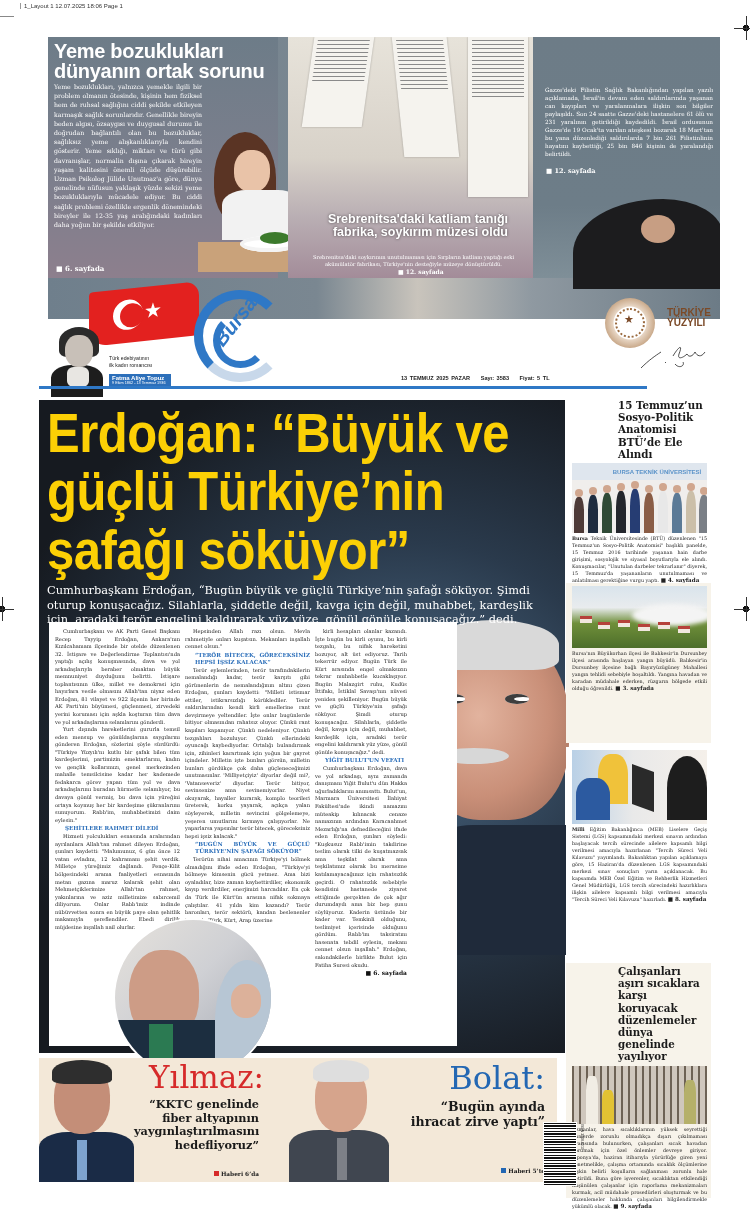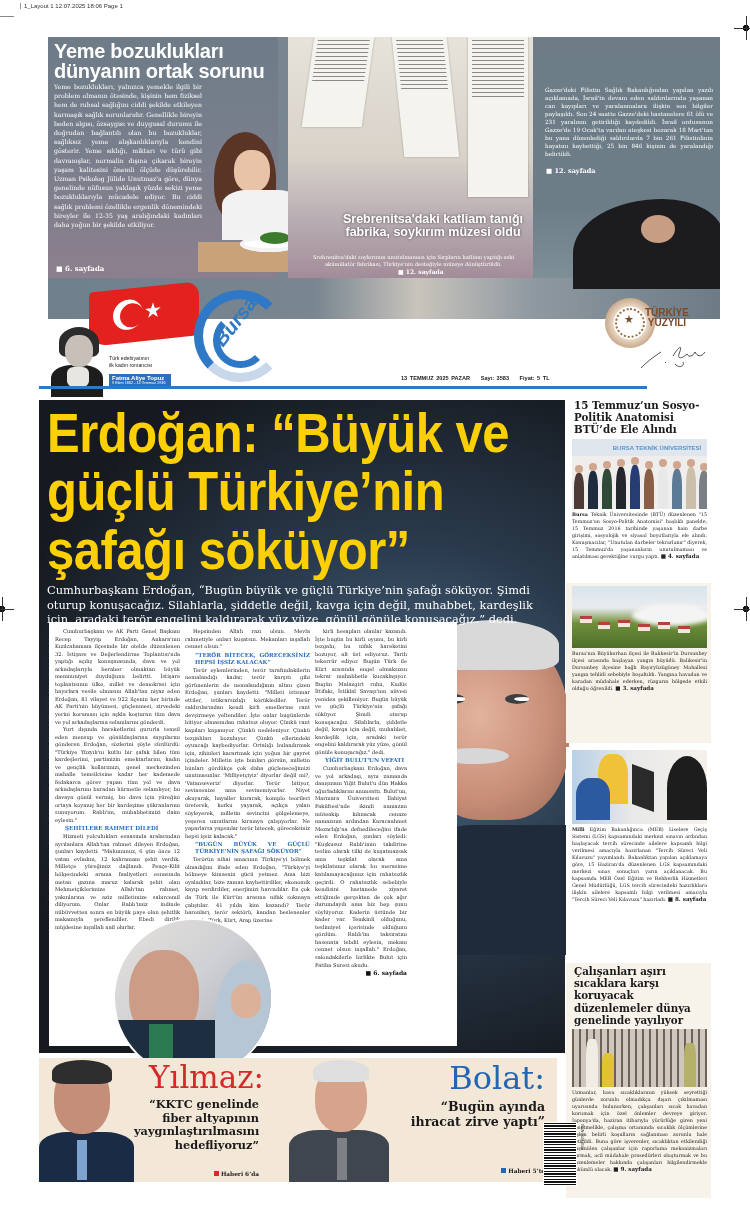--- a/index.html
+++ b/index.html
@@ -22,21 +22,21 @@
   .woman-photo .hair { position: absolute; left: 16px; top: 0; width: 62px; height: 92px; background: #5a3424; border-radius: 50% 50% 30% 40%; }
   .woman-photo .face { position: absolute; left: 36px; top: 18px; width: 36px; height: 42px; background: #e9c3a8; border-radius: 45%; }
   .woman-photo .shirt { position: absolute; left: 24px; top: 58px; width: 80px; height: 50px; background: #f2f2f2; border-radius: 30% 30% 0 0; }
   .woman-photo .table { position: absolute; left: 0; top: 110px; width: 110px; height: 30px; background: #c9a27a; }
   .woman-photo .plate { position: absolute; left: 42px; top: 104px; width: 58px; height: 16px; background: #fff; border-radius: 50%; box-shadow: inset 0 0 0 4px #f3f3f3; }
   .woman-photo .salad { position: absolute; left: 62px; top: 100px; width: 30px; height: 12px; background: #3c7a2c; border-radius: 50%; }
 
   .tb-mid { position: absolute; left: 240px; top: 0; width: 245px; height: 241px; background: linear-gradient(180deg, #e7e3da 0%, #d8d2c9 50%, #b9aeb3 75%, #a38c99 100%); }
   .tb-mid .paper { position: absolute; background: #f5f3ee; box-shadow: 0 0 2px rgba(0,0,0,.3); }
   .tb-mid .paper i { display: block; height: 1px; background: #8a8a8a; margin: 3px 4px; }
-  .tb-mid h3 { position: absolute; left: 30px; top: 176px; width: 190px; text-align: center; font: bold 12.5px/13px "Liberation Sans", sans-serif; color: #fff; text-shadow: 0 0 3px rgba(0,0,0,.6); margin-left: 20px; }
+  .tb-mid h3 { position: absolute; left: 30px; top: 176px; width: 190px; text-align: right; font: bold 12.5px/13px "Liberation Sans", sans-serif; color: #fff; text-shadow: 0 0 3px rgba(0,0,0,.6); }
   .tb-mid .body { position: absolute; left: 18px; top: 217px; width: 215px; text-align: center; font: 5.2px/7.4px "DejaVu Serif", serif; color: #fff; }
   .tb-mid .more { position: absolute; left: 95px; top: 230px; font: bold 6px "DejaVu Serif", serif; color: #fff; }
 
   .tb-right { position: absolute; left: 485px; top: 0; width: 187px; height: 241px; background: linear-gradient(180deg, #6d7c87 0%, #6d7d88 70%, #7f8f98 100%); }
   .tb-right h2 { position: absolute; right: 8px; top: 4px; width: 220px; text-align: right; font: bold 19px/20px "Liberation Sans", sans-serif; color: #fff; }
   .tb-right .body { position: absolute; left: 12px; top: 49px; width: 168px; font: 5.7px/8px "DejaVu Serif", serif; color: #fff; text-align: justify; }
   .tb-right .more { position: absolute; left: 13px; top: 130px; font: bold 6.5px "DejaVu Serif", serif; color: #fff; }
   .mourner { position: absolute; left: 30px; top: 150px; width: 160px; height: 95px; }
   .mourner .veil { position: absolute; left: 10px; top: 12px; width: 150px; height: 90px; background: #1c1c1e; border-radius: 60% 40% 0 0; }
   .mourner .face { position: absolute; left: 78px; top: 28px; width: 34px; height: 28px; background: #c79e83; border-radius: 50%; }
@@ -60,21 +60,21 @@
   .logo-globe { position: absolute; left: 155px; top: 8px; width: 92px; height: 92px; border-radius: 50%; border: 9px solid #2f78c6; border-right-color: transparent; border-bottom-color: #c8d8ea; }
   .logo-globe .inner { position: absolute; left: 10px; top: 14px; width: 55px; height: 55px; border-radius: 50%; border: 7px solid #2f78c6; border-right-color: transparent; border-top-color: transparent; }
   .logo-bursa { position: absolute; left: 168px; top: 28px; font: bold italic 20px "Liberation Sans", sans-serif; color: #2f78c6; transform: rotate(-52deg); }
   .logo-sehir { position: absolute; left: 244px; top: -6px; font: bold 94px/100px "DejaVu Serif", serif; color: #2f78c6; letter-spacing: -5px; }
   .issue-line { position: absolute; left: 362px; top: 93px; font: bold 5.6px "Liberation Sans", sans-serif; color: #222; word-spacing: 1px; }
   .issue-line span { margin-right: 8px; }
   .masthead-rule { position: absolute; left: 0; top: 104px; width: 608px; height: 3px; background: #2f78c6; }
   .ty-logo { position: absolute; left: 566px; top: 16px; width: 50px; height: 50px; border-radius: 50%; background: radial-gradient(circle, #fff 0 16px, #e7d5c3 17px, #c9a98a 25px); }
   .ty-logo .ring { position: absolute; left: 10px; top: 10px; width: 30px; height: 30px; border-radius: 50%; border: 2px dotted #9a6a3f; }
   .ty-logo .star { position: absolute; left: 19px; top: 15px; font: 11px "DejaVu Sans", sans-serif; color: #7b4a28; }
-  .ty-text { position: absolute; left: 606px; top: 26px; font: bold 10px/10px "Liberation Sans", sans-serif; color: #7b4a28; text-align: center; }
+  .ty-text { position: absolute; left: 628px; top: 26px; font: bold 10px/10px "Liberation Sans", sans-serif; color: #7b4a28; }
   .signature { position: absolute; left: 600px; top: 60px; width: 70px; height: 28px; }
 
   
   .lead { position: absolute; left: 39px; top: 400px; width: 526px; height: 653px; background: #1b1d22; }
   .lead-bg { position: absolute; inset: 0; background: radial-gradient(ellipse at 70% 50%, #4c6a86 0%, #2a3a4c 40%, #161a20 80%); }
   .lead-headline { position: absolute; left: 8px; top: 4px; width: 510px; font: bold 49px/52px "Liberation Sans", sans-serif; color: #fcd005; letter-spacing: -0.5px; transform: scaleY(1.12); transform-origin: top left; }
   .lead-dek { position: absolute; left: 8px; top: 568px; width: 510px; font: 11.4px/14.5px "DejaVu Serif", serif; color: #fff; }
   .lead-dek { top: 167px; margin-top: 16px; }
   .lead-textbox { position: absolute; left: 10px; top: 222px; width: 408px; height: 424px; background: #fff; }
   .erdogan-face { position: absolute; left: 370px; top: 230px; width: 160px; height: 320px; }
@@ -92,21 +92,21 @@
   .circle-photo { position: absolute; left: 64px; top: 296px; width: 160px; height: 160px; border-radius: 50%; background: linear-gradient(135deg, #e6e2dc 0%, #cfd0d4 45%, #9ea3ad 100%); border: 2px solid #fff; overflow: hidden; }
   .circle-photo .man { position: absolute; left: 14px; top: 30px; width: 70px; height: 90px; border-radius: 45%; background: #cd9c86; }
   .circle-photo .man-suit { position: absolute; left: 0; top: 100px; width: 100px; height: 70px; background: #1c2e40; }
   .circle-photo .shirt { position: absolute; left: 34px; top: 104px; width: 24px; height: 60px; background: #2b7a52; }
   .circle-photo .woman { position: absolute; left: 100px; top: 40px; width: 64px; height: 120px; background: #b7c6d4; border-radius: 50% 50% 10% 10%; }
   .circle-photo .wface { position: absolute; left: 116px; top: 64px; width: 30px; height: 34px; background: #dcb19a; border-radius: 45%; }
 
   
   .sidebar { position: absolute; left: 566px; top: 397px; width: 145px; }
   .sb-item { position: absolute; left: 0; width: 145px; background: #f7f3ea; }
-  .sb-item h4 { font: bold 10.3px/12.2px "DejaVu Serif", serif; color: #1a1a1a; padding: 2px 4px 0 8px; }
+  .sb-item h4 { font: bold 10.3px/12.2px "DejaVu Serif", serif; color: #1a1a1a; padding: 2px 4px 0 8px; margin-left: 44px; }
   .sb-item .photo { margin: 3px 4px 0 6px; height: 70px; position: relative; overflow: hidden; }
   .sb-item .text { margin: 2px 4px 0 6px; font: 4.8px/7px "DejaVu Serif", serif; color: #222; text-align: justify; }
   .sb-item .text b.lead-word { font-weight: bold; }
   .sb-item .more { font: bold 5.6px "DejaVu Serif", serif; }
   .ph-people { background: linear-gradient(180deg, #dfe6ee 0%, #dfe6ee 25%, #f0eeec 25%); }
   .ph-people .banner { position: absolute; left: 40px; top: 6px; width: 90px; height: 18px; font: bold 6px "Liberation Sans", sans-serif; color: #5b93c9; text-align: center; }
   .ph-people .person { position: absolute; bottom: 0; width: 10px; border-radius: 40% 40% 0 0; }
   .ph-people .person::before { content: ""; position: absolute; left: 1px; top: -8px; width: 8px; height: 8px; border-radius: 50%; background: #d0a68e; }
   .ph-fire { background: linear-gradient(180deg, #d9e4ec 0%, #e9ecee 35%, #6f8f3a 60%, #4d6e2a 100%); }
   .ph-fire .smoke { position: absolute; left: 60px; top: 18px; width: 80px; height: 22px; background: #f4f4f4; border-radius: 50%; filter: blur(2px); }

